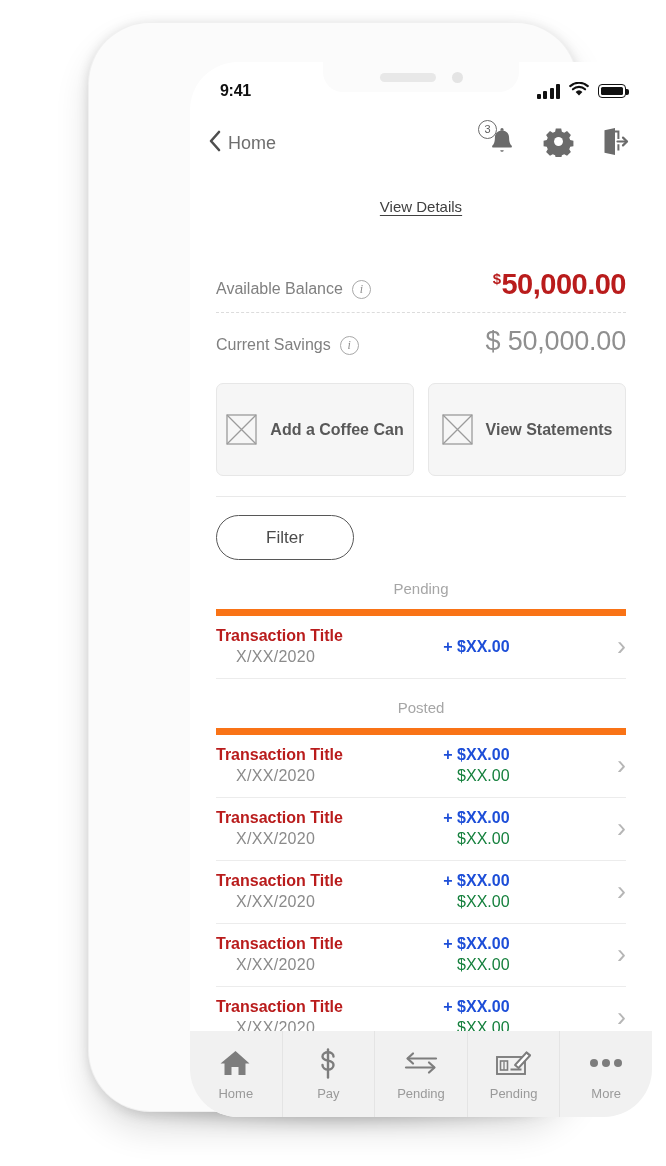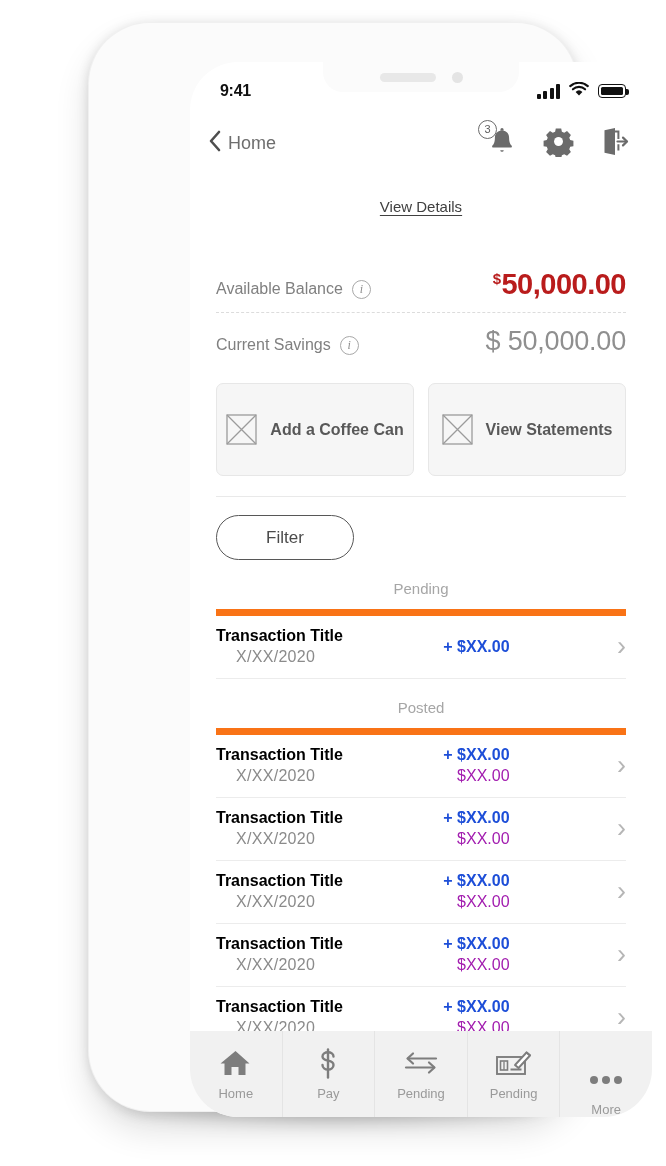--- a/index.html
+++ b/index.html
@@ -175,39 +175,39 @@
     text-align: center; font-size: 15px; color: #a6a6a6;
     padding: 20px 0 12px; border-bottom: 7px solid #f97316;
   }
   .tx-row {
     display: flex; align-items: center; justify-content: space-between;
     padding: 11px 0 12px; border-bottom: 1px solid #ececec;
     cursor: pointer; gap: 10px;
   }
   .tx-row.last { border-bottom: 1px solid #ececec; }
   .tx-main { display: flex; flex-direction: column; gap: 3px; }
-  .tx-title { font-size: 16px; font-weight: bold; color: #000000; }
+  .tx-title { font-size: 16px; font-weight: bold; color: #b91c1c; }
   .tx-date  { font-size: 16px; color: #8b8b8b; letter-spacing: 0.3px; margin-left: 20px; }
   .tx-right { display: flex; flex-direction: column; align-items: flex-end; gap: 3px; }
   .tx-amount  { font-size: 16px; font-weight: bold; color: #1d4ed8; }
-  .tx-balance { font-size: 16px; color: #a21caf; }
+  .tx-balance { font-size: 16px; color: #15803d; }
   .tx-chev { font-size: 27px; color: #b6b6b6; line-height: 1; width: 16px; text-align: right; font-weight: 300; }
 
   
   .tabbar {
     position: absolute; left: 0; right: 0; bottom: 0;
     height: 86px; background: #f1f1f1;
     display: flex;
   }
   .tab {
     flex: 1; display: flex; flex-direction: column;
     align-items: center; justify-content: center; gap: 7px;
     border-right: 1px solid #e4e4e4; cursor: pointer;
   }
-  .tab:last-child { border-right: 0; justify-content: flex-end; }
+  .tab:last-child { border-right: 0; }
   .tab-label { font-size: 13px; color: #9a9a9a; }
   .tab-icon { height: 31px; display: flex; align-items: center; justify-content: center; }
 </style>
 </head>
 <body>
 
 <div class="stage">
   <div class="phone-shadow"></div>
 
   <div class="phone">

